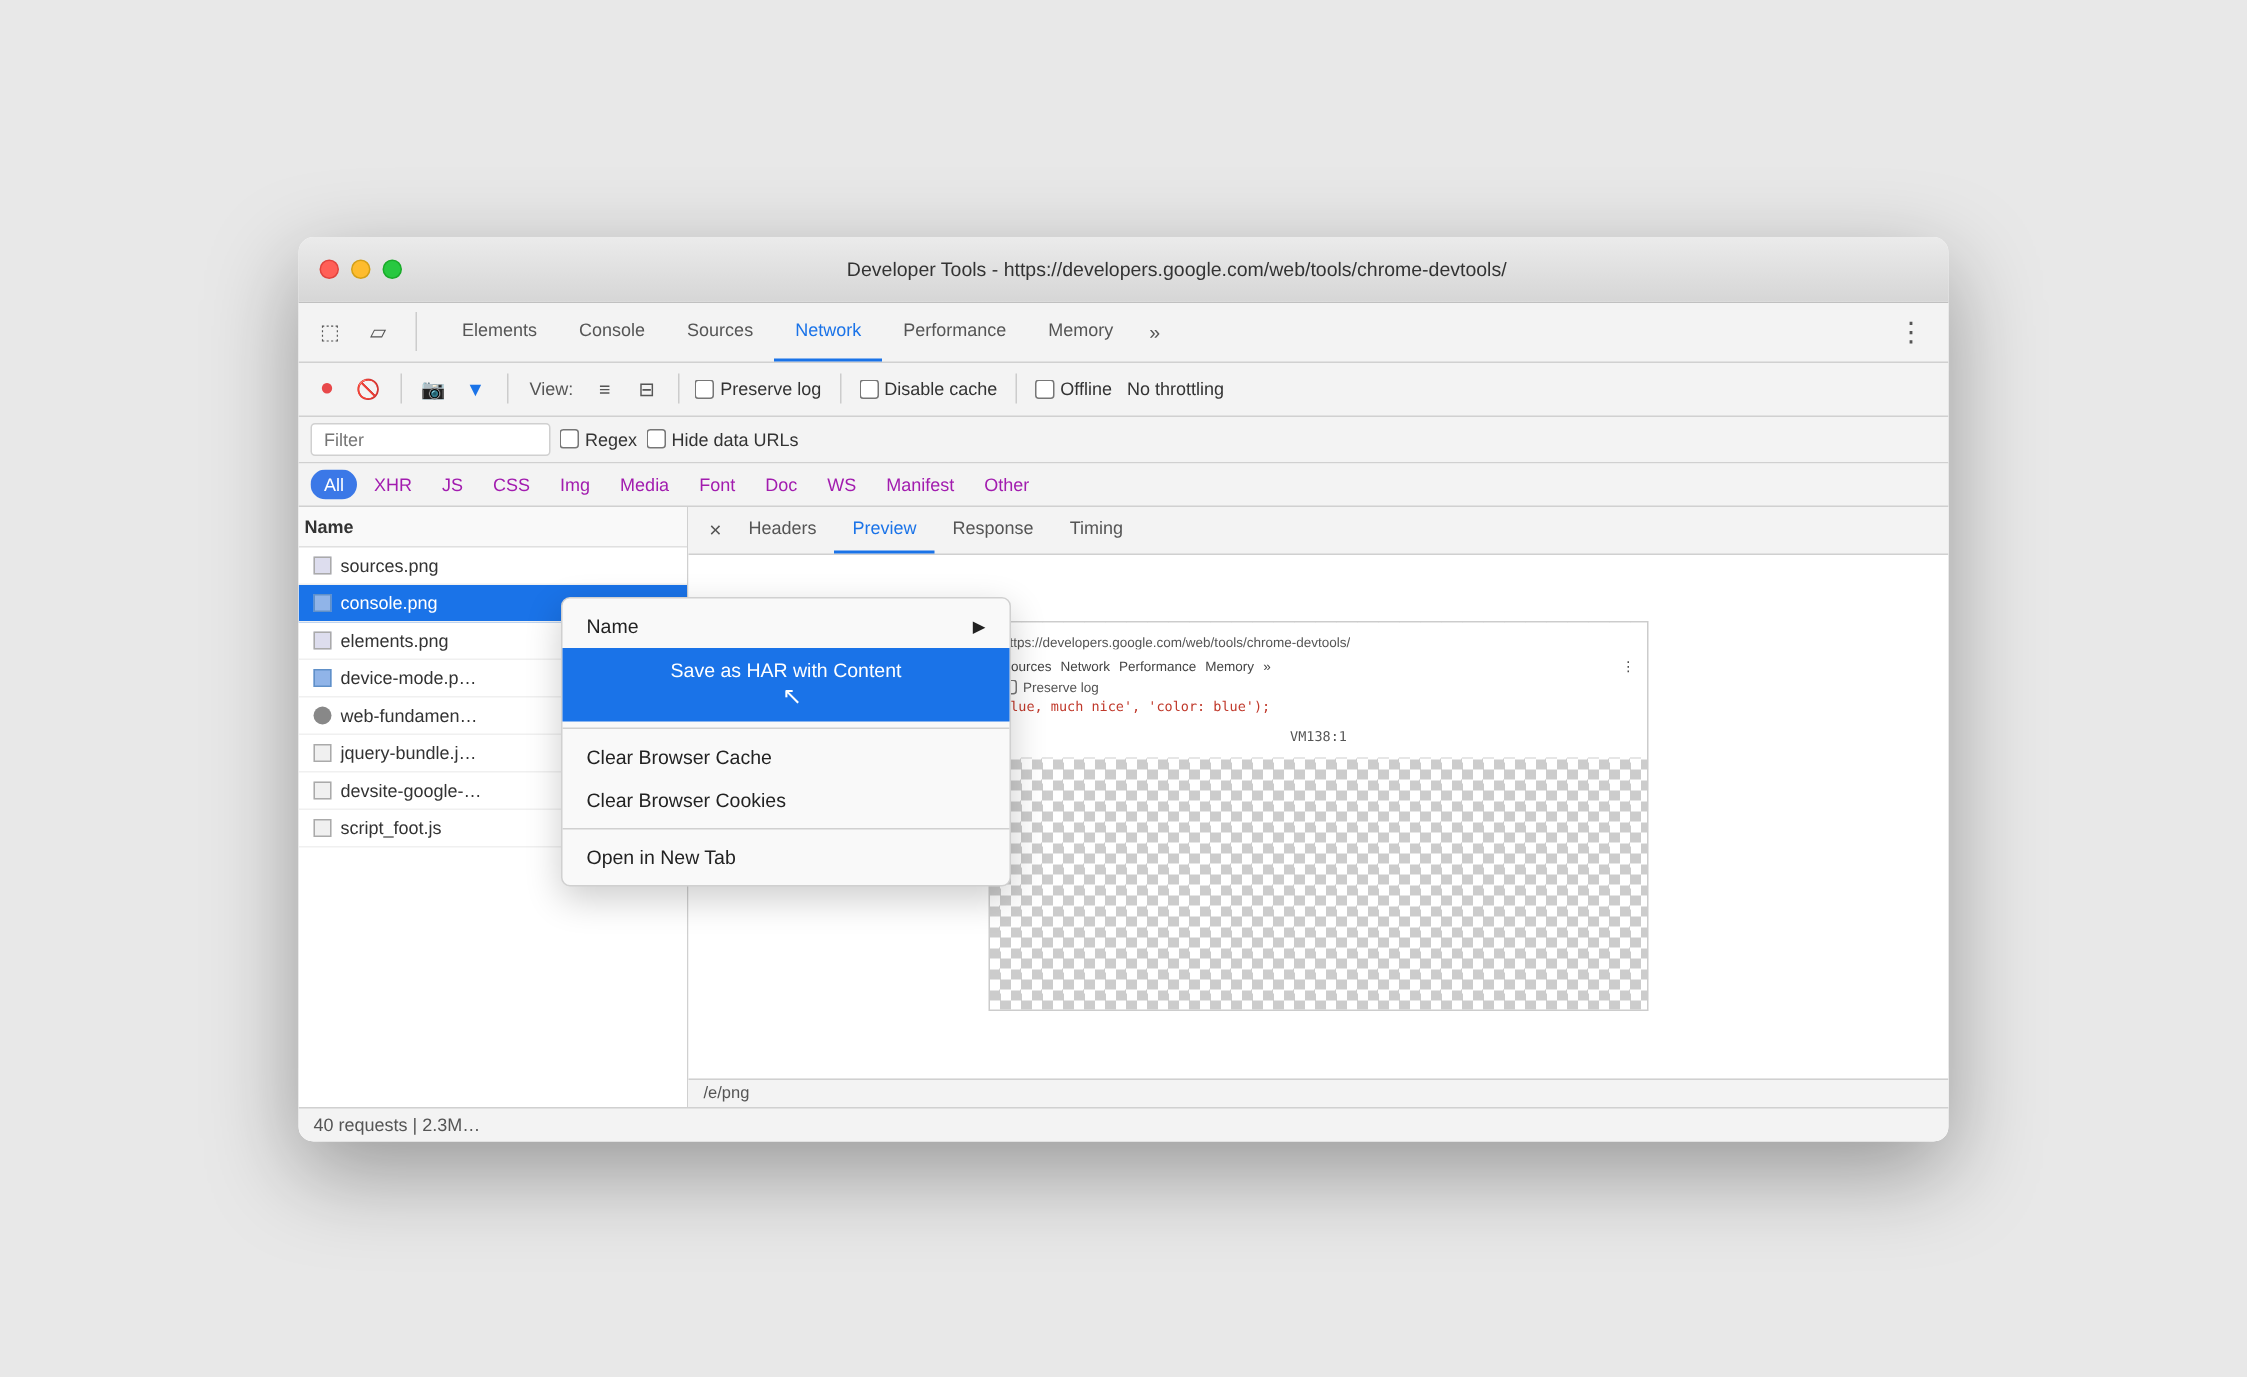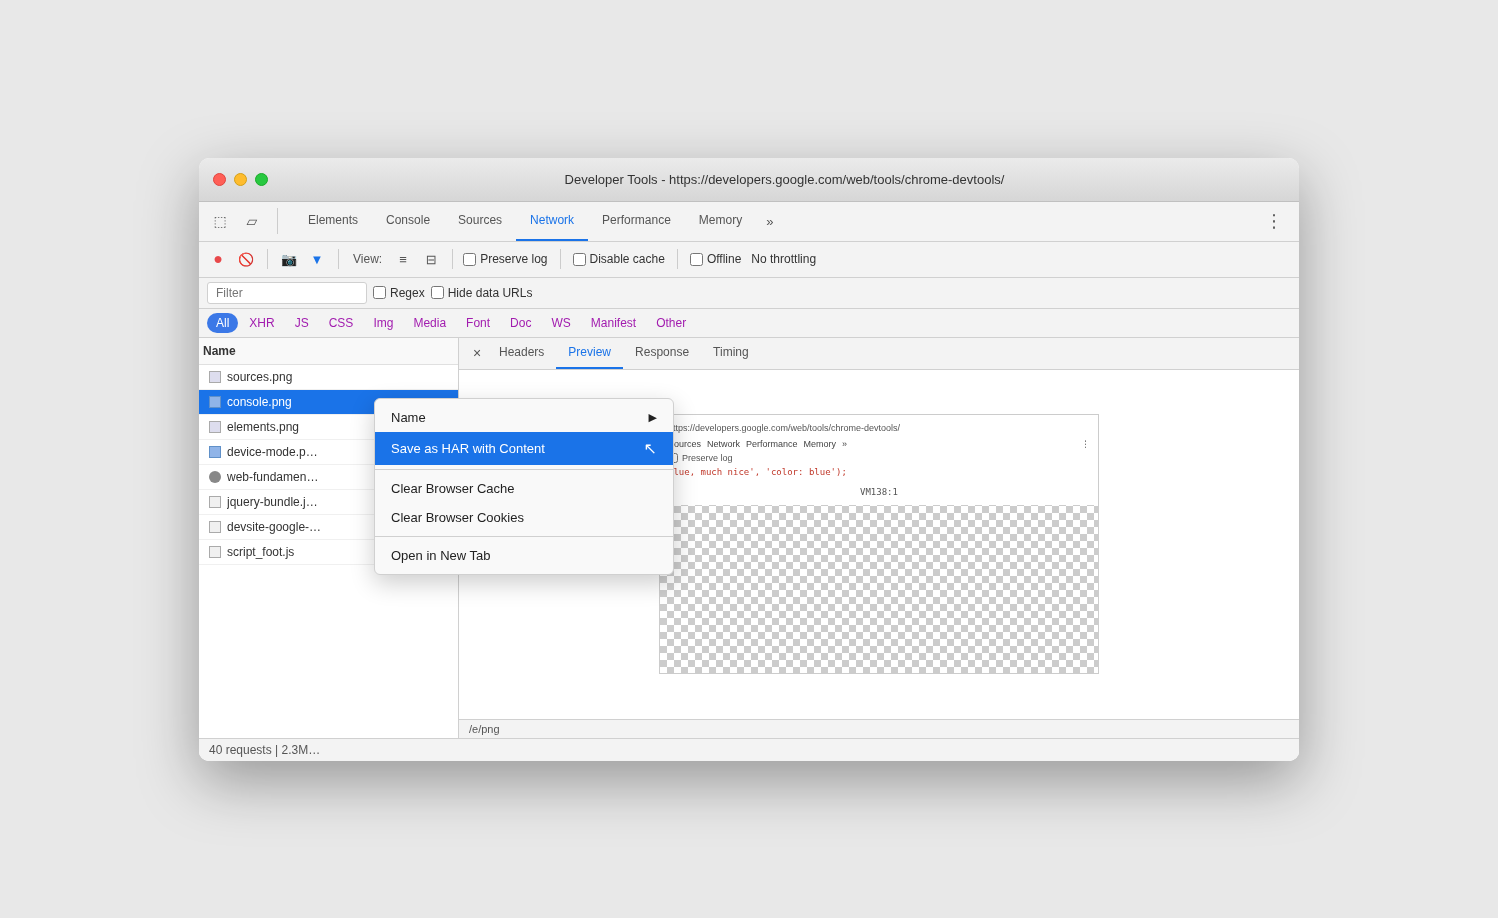--- a/index.html
+++ b/index.html
@@ -363,20 +363,21 @@
       align-items: center;
       justify-content: space-between;
       padding: 7px 16px;
       font-size: 13px;
       color: #222;
       cursor: pointer;
     }
     .ctx-item.highlighted {
       background: #1a73e8;
       color: #fff;
+      flex-direction: column;
     }
     .ctx-divider {
       height: 1px;
       background: #d0d0d0;
       margin: 4px 0;
     }
     .ctx-arrow {
       font-size: 11px;
     }
     .ctx-cursor {

